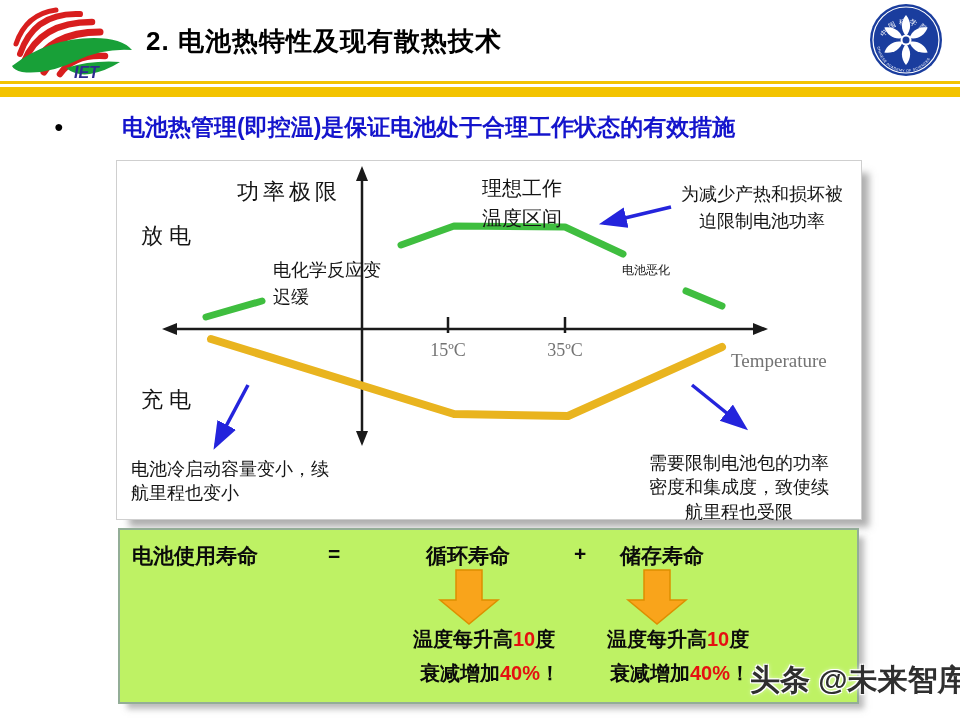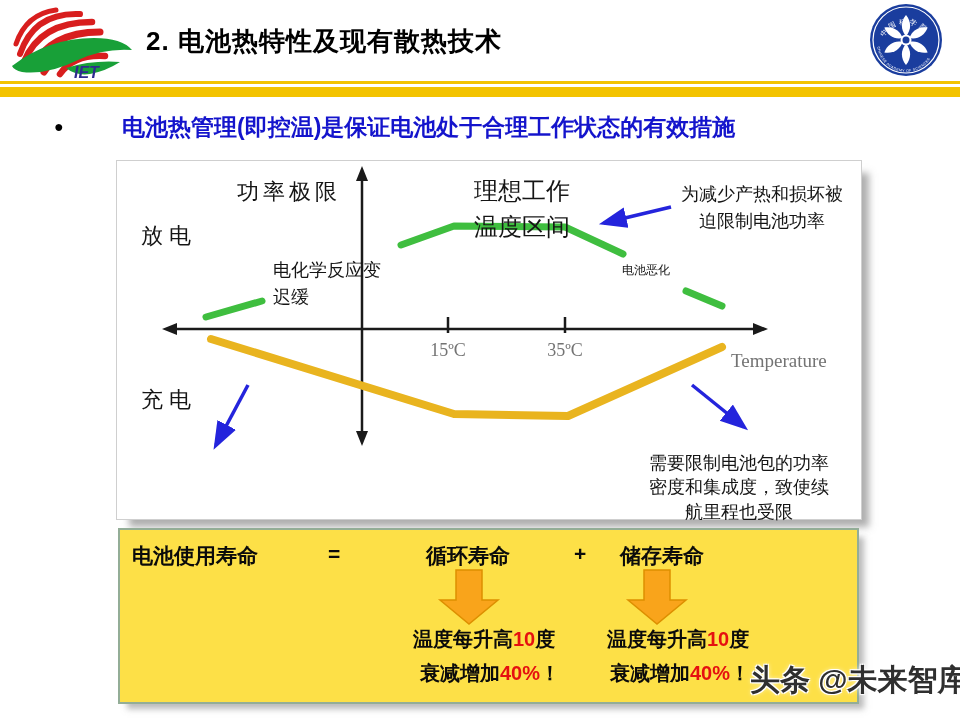--- a/index.html
+++ b/index.html
@@ -16,21 +16,21 @@
   .bullet-marker{left:54px;top:118px;font-size:16px;color:#000;}
   .bullet-text{left:84px;top:112px;font-size:23px;font-weight:bold;color:#1414CC;white-space:nowrap;margin-left:38px;}
 
   
   .diagram{left:116px;top:160px;width:744px;height:358px;background:#fff;
            border:1px solid #cfcfcf;box-shadow:10px 10px 7px -3px rgba(110,110,110,.55);}
   .dlabel{position:absolute;font-family:"Liberation Serif",serif;color:#151515;line-height:1.5;white-space:pre-line;}
   .axis-serif{font-family:"Liberation Serif",serif;font-weight:normal;color:#737373;}
 
   
-  .lifebox{left:118px;top:528px;width:737px;height:172px;background:#fde047;
+  .lifebox{left:118px;top:528px;width:737px;height:172px;background:#bef264;
            border:2px solid #93AD97;box-shadow:7px 7px 6px -2px rgba(120,120,120,.5);}
   .term{position:absolute;top:12px;font-size:21px;font-weight:bold;color:#0b0b0b;white-space:nowrap;}
   .note{position:absolute;width:192px;text-align:center;font-size:20px;font-weight:bold;color:#0b0b0b;white-space:nowrap;}
   .note .red{color:#E51010;}
 
   .watermark{left:750px;top:660px;font-size:30px;font-weight:bold;color:#2F2F2F;white-space:nowrap;
              text-shadow:-1px -1px 0 #fff,1px -1px 0 #fff,-1px 1px 0 #fff,1px 1px 0 #fff,0 0 5px #fff;}
 </style>
 </head>
 <body>
@@ -118,27 +118,29 @@
         <line x1="554" y1="46" x2="487" y2="62" marker-end="url(#bluehead)"></line>
         <line x1="131" y1="224" x2="99" y2="284" marker-end="url(#bluehead)"></line>
         <line x1="575" y1="224" x2="627" y2="266" marker-end="url(#bluehead)"></line>
       </g>
     </svg>
 
     <div class="dlabel" style="left:112px;top:14px;font-size:22px;letter-spacing:4px;margin-left:8px;">功率极限</div>
     <div class="dlabel" style="left:24px;top:58px;font-size:22px;letter-spacing:6px;">放电</div>
     <div class="dlabel" style="left:24px;top:222px;font-size:22px;letter-spacing:6px;">充电</div>
 
-    <div class="dlabel" style="left:330px;top:12px;width:150px;text-align:center;font-size:24px;">理想工作
+    <div class="dlabel" style="left:330px;top:12px;width:150px;text-align:center;font-size:20px;">理想工作
 温度区间</div>
     <div class="dlabel" style="left:156px;top:96px;width:170px;font-size:18px;">电化学反应变
 迟缓</div>
     <div class="dlabel" style="left:540px;top:20px;width:210px;text-align:center;font-size:18px;">为减少产热和损坏被
 迫限制电池功率</div>
     <div class="dlabel" style="left:505px;top:100px;font-size:12px;">电池恶化</div>
+    <div class="dlabel" style="left:14px;top:296px;width:232px;font-size:18px;line-height:1.35;">电池冷启动容量变小，续
+航里程也变小</div>
     <div class="dlabel" style="left:498px;top:290px;width:248px;text-align:center;font-size:18px;line-height:1.35;">需要限制电池包的功率
 密度和集成度，致使续
 航里程也受限</div>
 
     <div class="dlabel axis-serif" style="left:300px;top:176px;width:62px;text-align:center;font-size:18px;">15ºC</div>
     <div class="dlabel axis-serif" style="left:417px;top:176px;width:62px;text-align:center;font-size:18px;">35ºC</div>
     <div class="dlabel axis-serif" style="left:614px;top:186px;font-size:19px;">Temperature</div>
   </div>
 
   <div class="abs lifebox">

